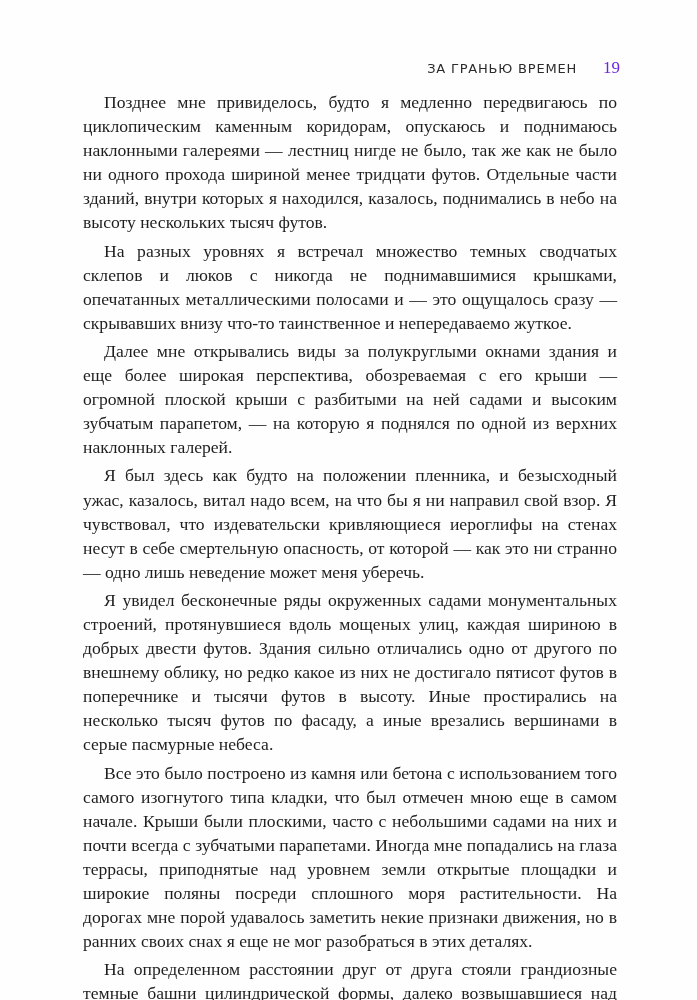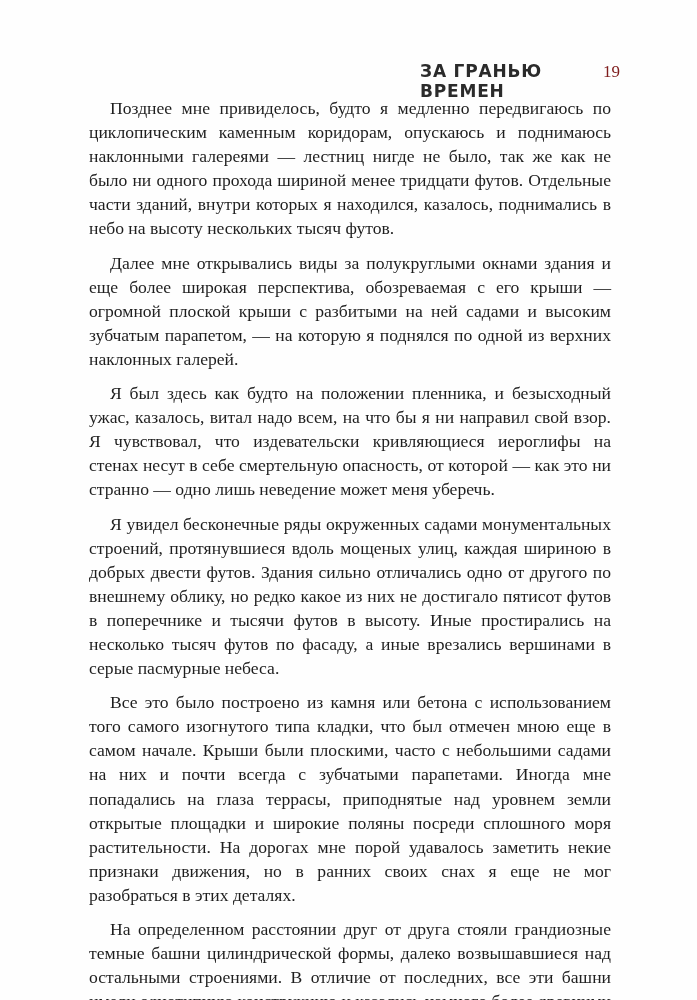--- a/index.html
+++ b/index.html
@@ -4,42 +4,43 @@
 <style>
   html, body { margin: 0; padding: 0; background: #ffffff; }
   body { width: 697px; height: 1000px; overflow: hidden; position: relative; }
   .page { position: absolute; left: 0; top: 0; width: 697px; height: 1000px; background: #fefefe; }
   .running-head {
     position: absolute; top: 46px; left: 420px; width: 200px;
     display: flex; justify-content: flex-end; align-items: baseline;
     font-family: "DejaVu Sans", sans-serif; color: #2b2b2b;
   }
   .running-title {
-    font-size: 17px; font-weight: bold; letter-spacing: 0.8px; margin-right: 26px; margin-top: 15px;
+    font-size: 13px; font-weight: normal; letter-spacing: 0.8px; margin-right: 26px; margin-top: 15px;
   }
   .page-number {
-    font-family: "Liberation Serif", serif; font-size: 17px; color: #7f1d1d;
+    font-family: "Liberation Serif", serif; font-size: 17px; color: #6d28d9;
   }
   .body-text {
     position: absolute; top: 86px; left: 79px; width: 542px;
     font-family: "Liberation Serif", serif; font-size: 17.6px; line-height: 24.1px;
     color: #1e1e1e; text-align: justify;
   }
-  .body-text p { margin: 10px; text-indent: 21px; hyphens: manual; }
+  .body-text p { margin: 4px; text-indent: 21px; hyphens: manual; }
 </style>
 </head>
 <body>
 
 <div class="page">
   <div class="running-head">
     <span class="running-title">ЗА ГРАНЬЮ ВРЕМЕН</span>
     <span class="page-number">19</span>
   </div>
 
   <div class="body-text">
     <p>Позднее мне привиделось, будто я медленно передвигаюсь по циклопическим каменным коридорам, опускаюсь и поднимаюсь наклонными галереями — лестниц нигде не было, так же как не было ни одного прохода шириной менее тридцати футов. Отдельные части зданий, внутри которых я находился, казалось, поднимались в небо на высоту нескольких тысяч футов.</p>
+    <p>На разных уровнях я встречал множество темных сводчатых склепов и люков с никогда не поднимавшимися крышками, опечатанных металлическими полосами и — это ощущалось сразу — скрывавших внизу что-то таинственное и непередаваемо жуткое.</p>
     <p>Далее мне открывались виды за полукруглыми окнами здания и еще более широкая перспектива, обозреваемая с его крыши — огромной плоской крыши с разбитыми на ней садами и высоким зубчатым парапетом, — на которую я поднялся по одной из верхних наклонных галерей.</p>
     <p>Я был здесь как будто на положении пленника, и безысходный ужас, казалось, витал надо всем, на что бы я ни направил свой взор. Я чувствовал, что издевательски кривляющиеся иероглифы на стенах несут в себе смертельную опасность, от которой — как это ни странно — одно лишь неведение может меня уберечь.</p>
     <p>Я увидел бесконечные ряды окруженных садами монументальных строений, протянувшиеся вдоль мощеных улиц, каждая шириною в добрых двести футов. Здания сильно отличались одно от другого по внешнему облику, но редко какое из них не достигало пятисот футов в поперечнике и тысячи футов в высоту. Иные простирались на несколько тысяч футов по фасаду, а иные врезались вершинами в серые пасмурные небеса.</p>
     <p>Все это было построено из камня или бетона с использованием того самого изогнутого типа кладки, что был отмечен мною еще в самом начале. Крыши были плоскими, часто с небольшими садами на них и почти всегда с зубчатыми парапетами. Иногда мне попадались на глаза террасы, приподнятые над уровнем земли открытые площадки и широкие поляны посреди сплошного моря растительности. На дорогах мне порой удавалось заметить некие признаки движения, но в ранних своих снах я еще не мог разобраться в этих деталях.</p>
     <p style="text-align-last: justify;">На определенном расстоянии друг от друга стояли грандиозные темные башни цилиндрической формы, далеко возвышавшиеся над остальными строениями. В отличие от последних, все эти башни имели однотипную конструкцию и казались намного более древними — даже при взгляде на них издали возникало ощущение упадка и медленного</p>
   </div>
 </div>
 
 </body></html>

